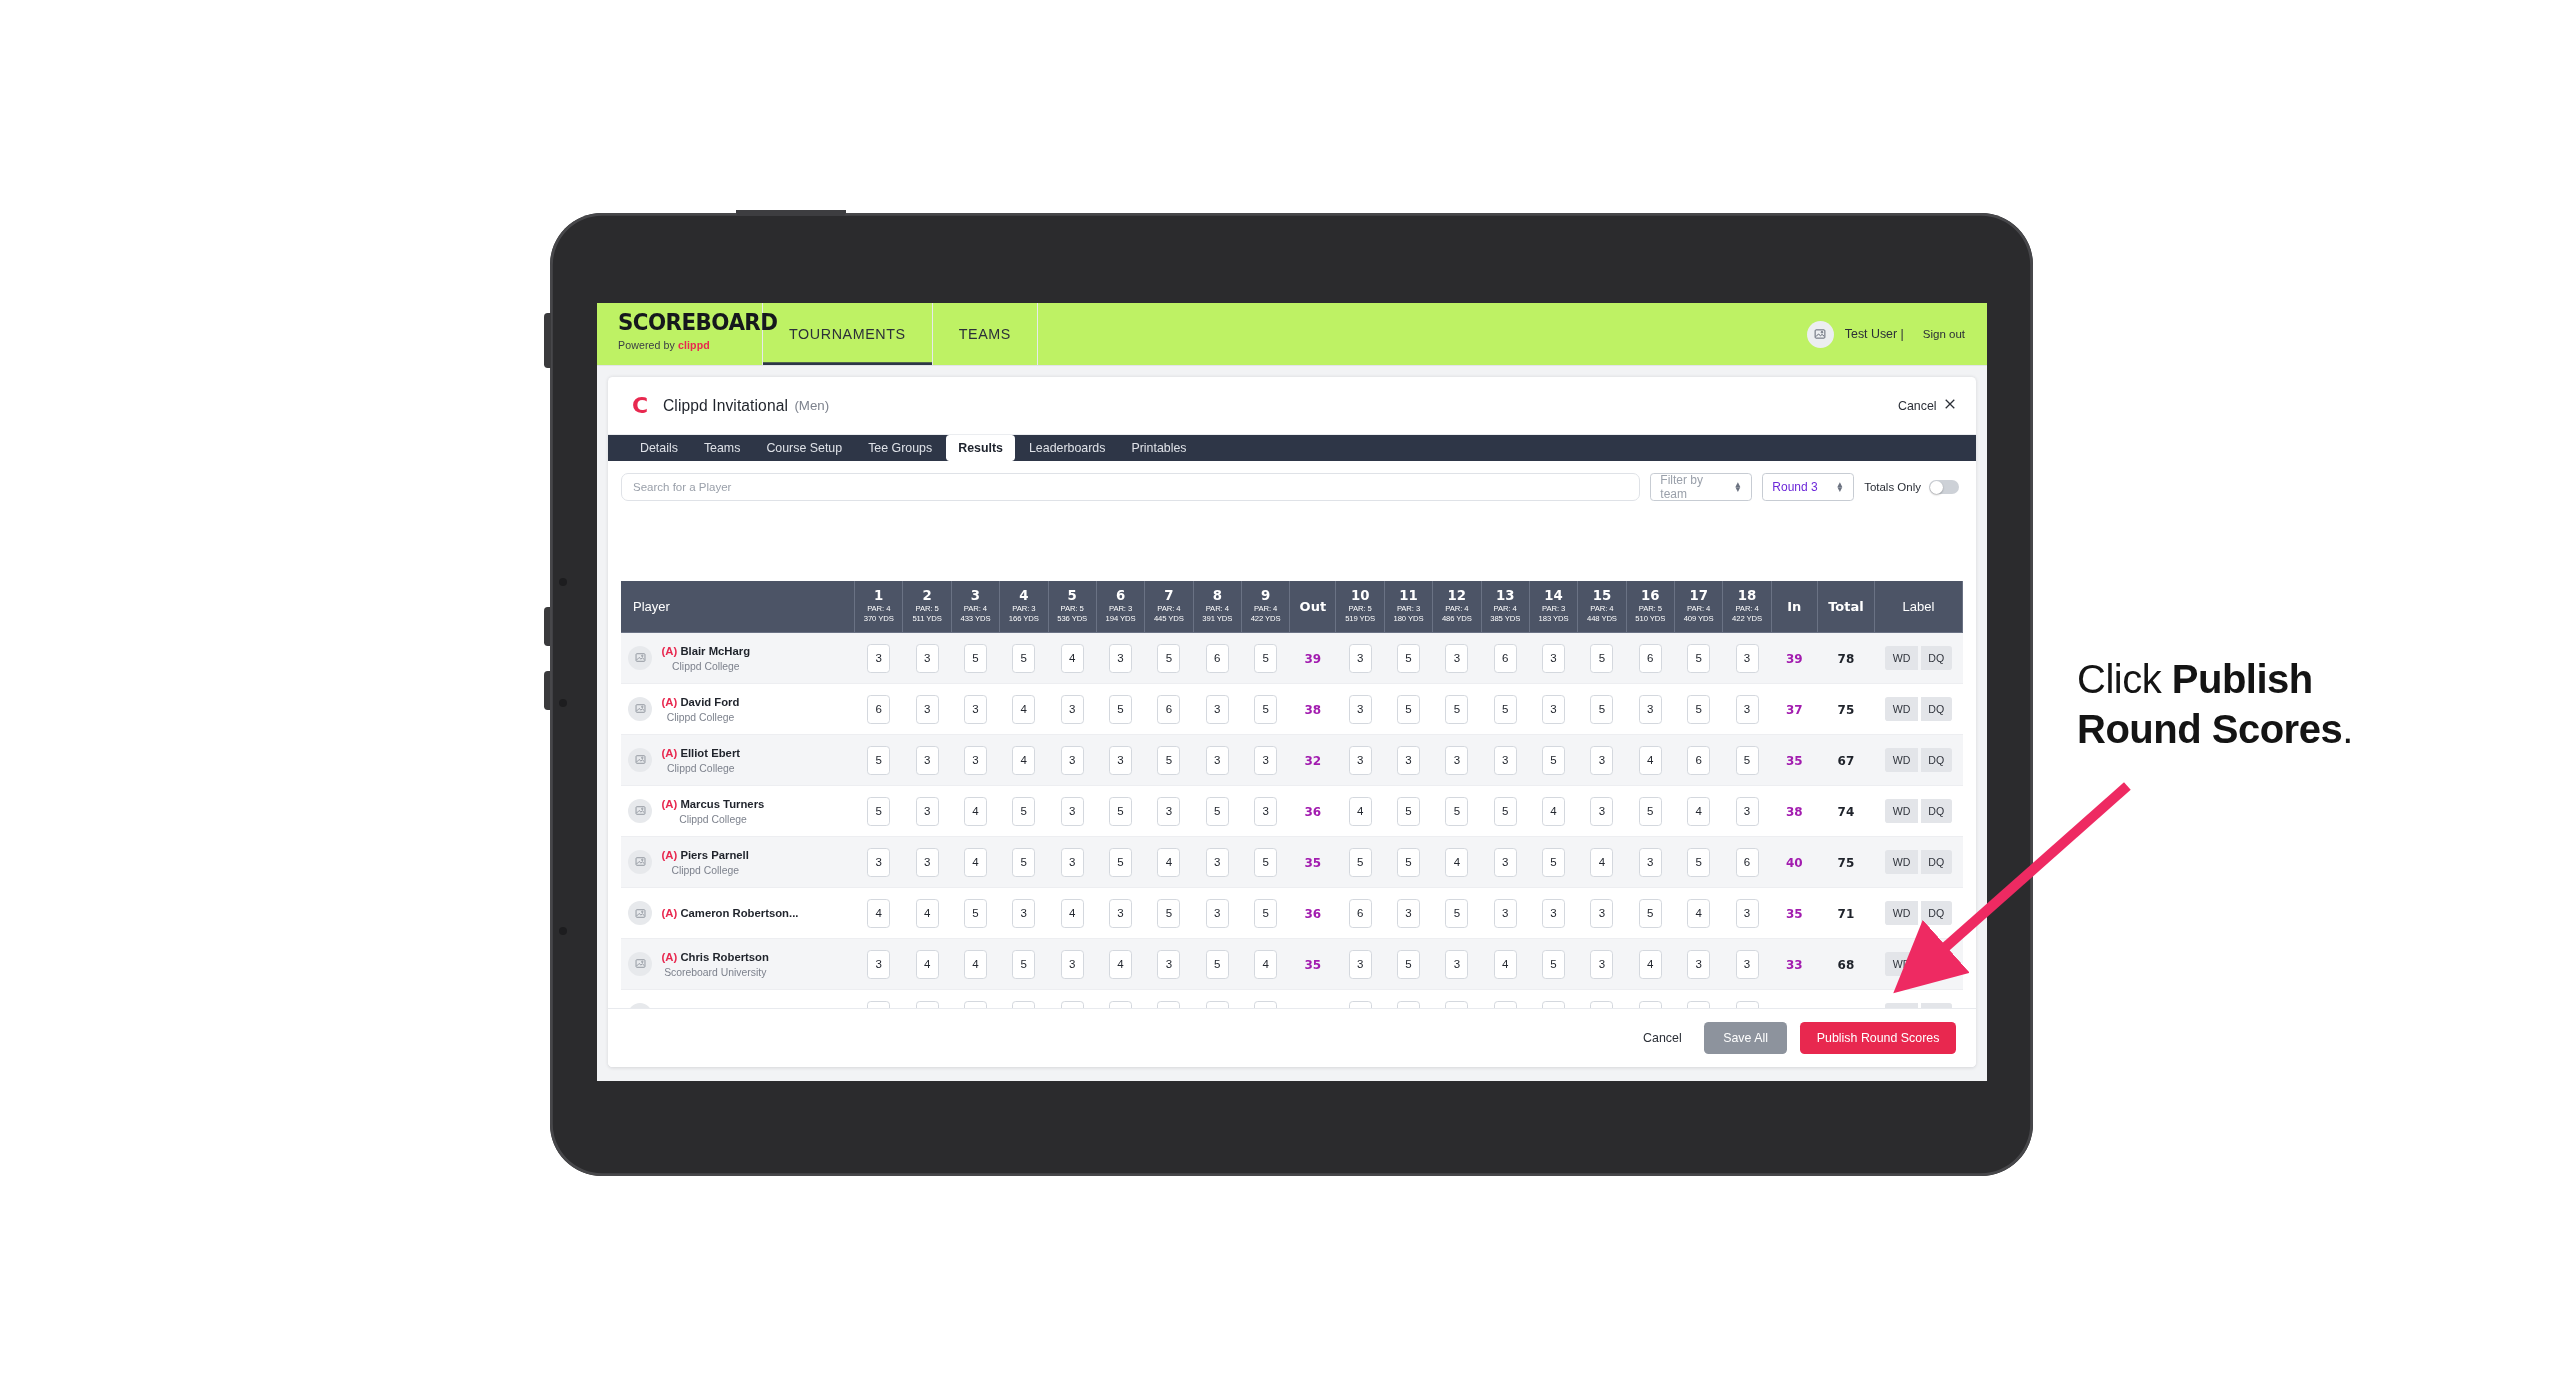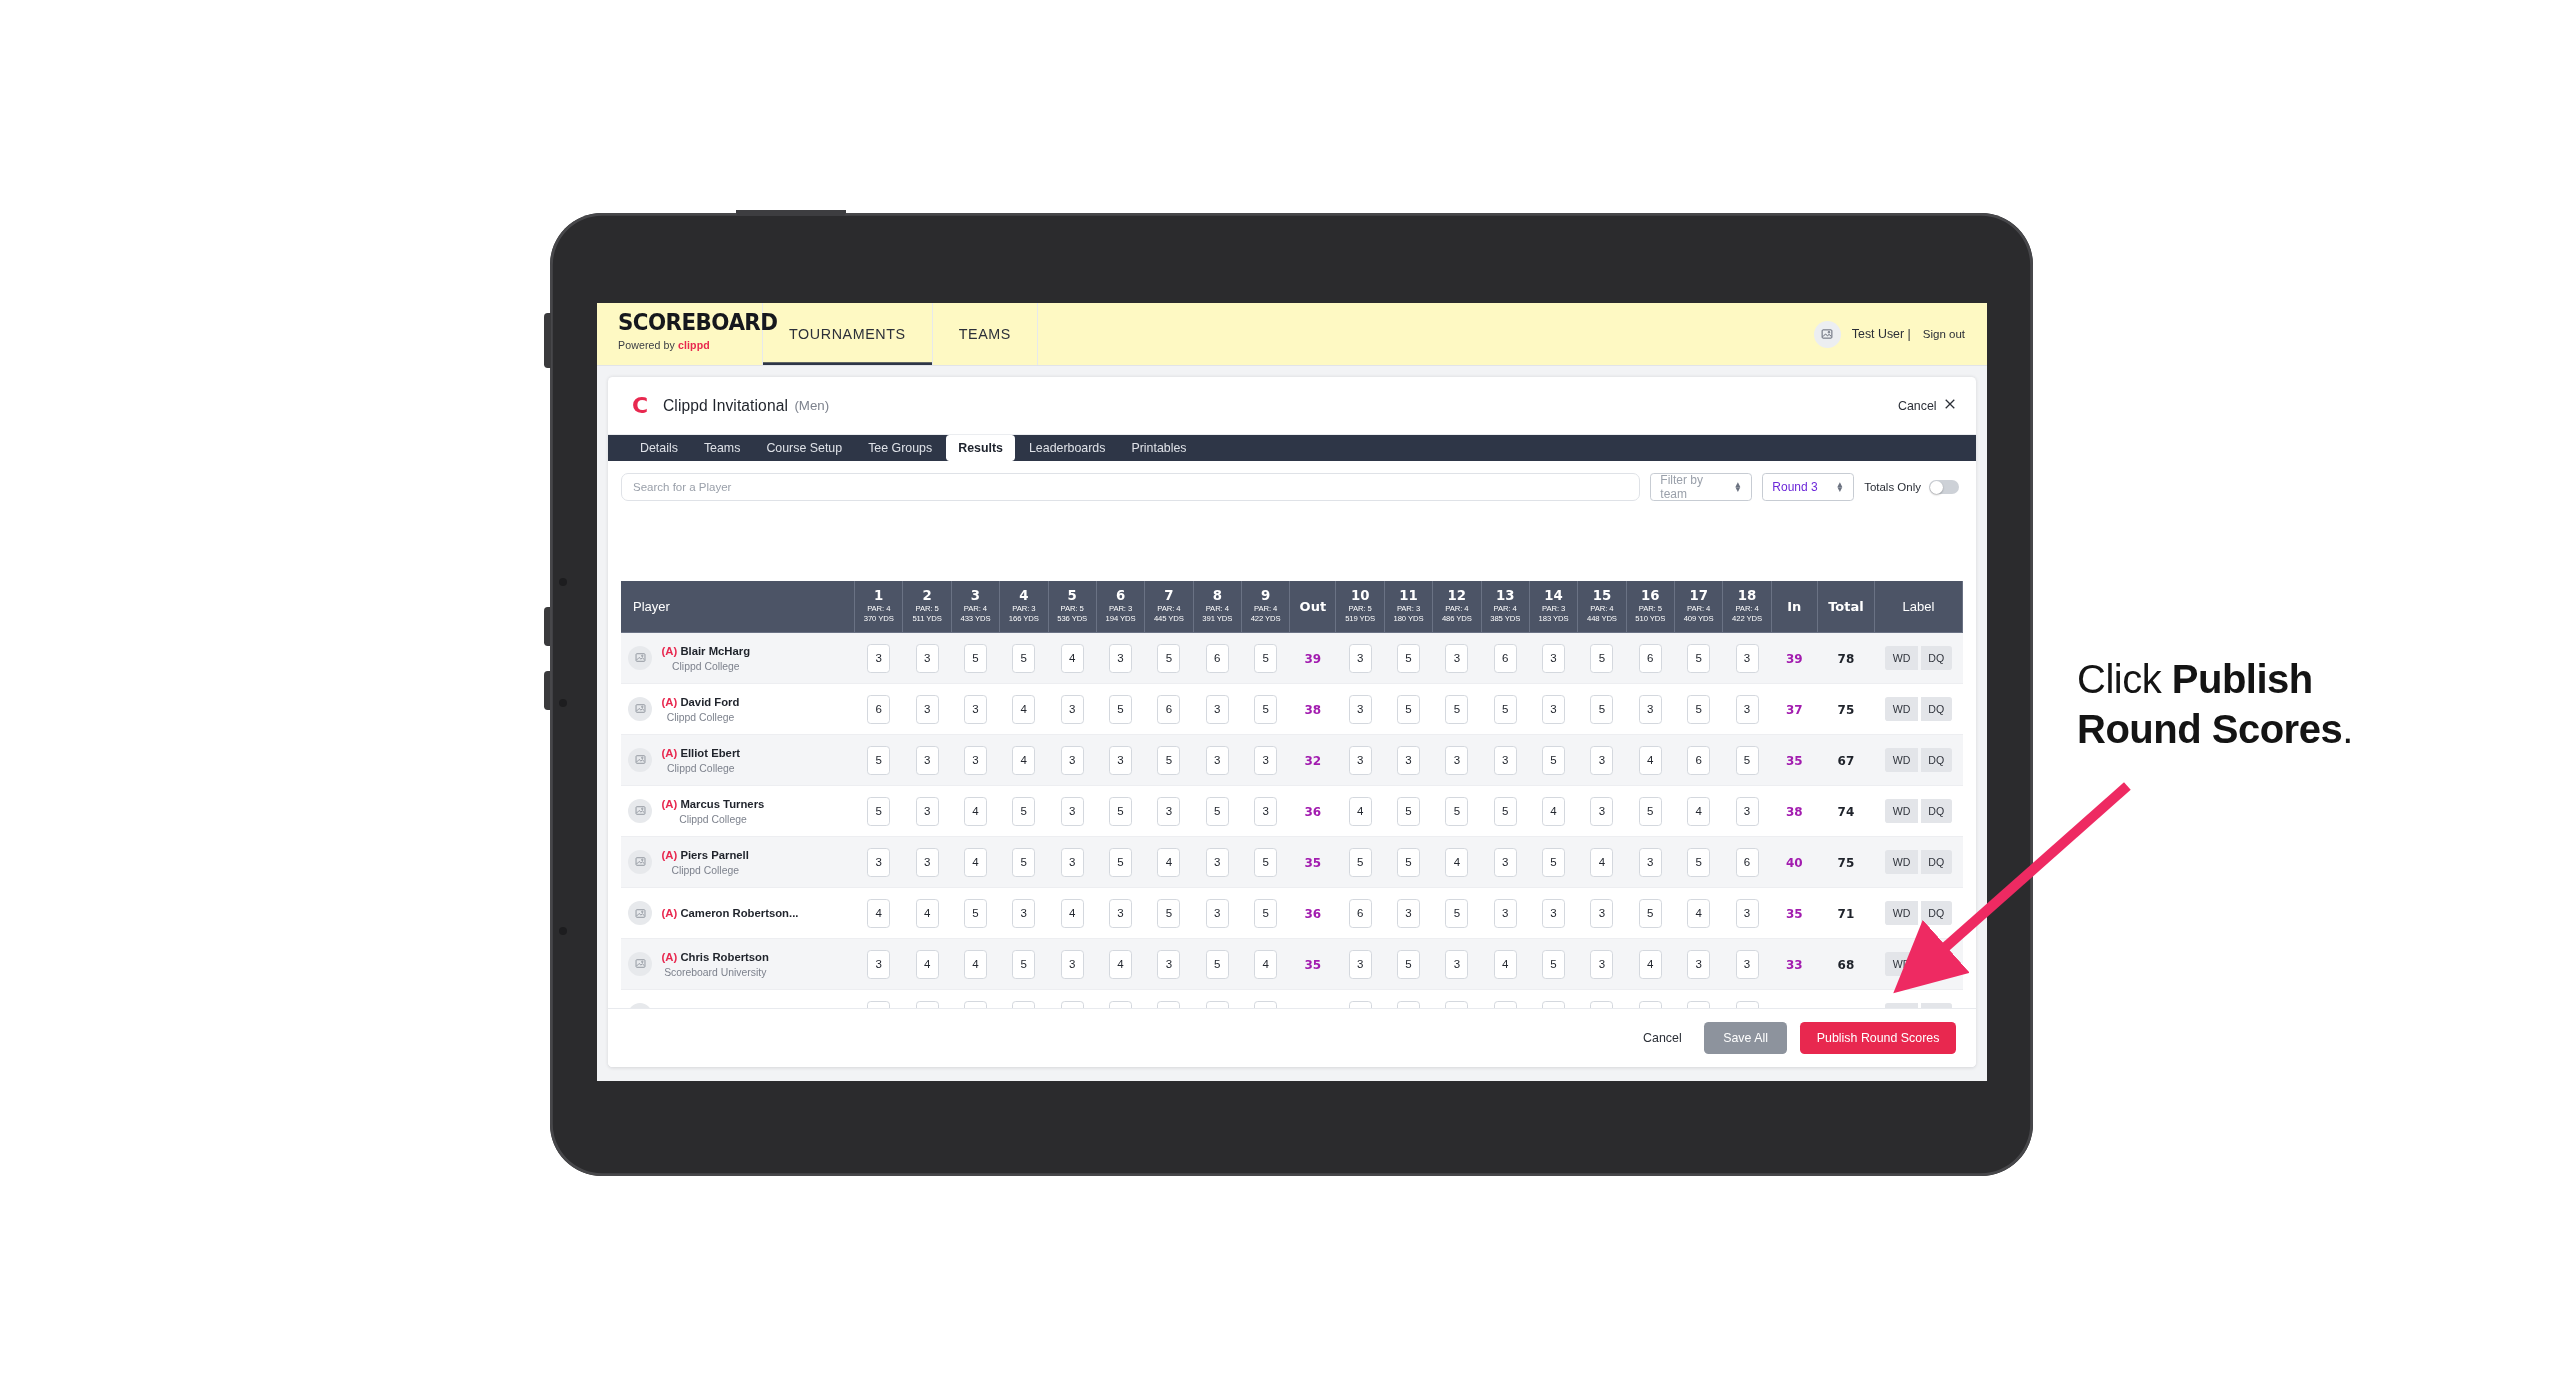--- a/index.html
+++ b/index.html
@@ -83,21 +83,21 @@
     width: 1390px;
     height: 778px;
     background: #f2f3f5;
     overflow: hidden;
   }
 
   
   .topbar {
     position: relative;
     height: 62px;
-    background: #fef9c3;
+    background: #bef264;
     border-bottom: 0.9px solid #e2e4e8;
     display: flex;
     align-items: stretch;
   }
   .brand {
     width: 166px;
     padding: 8.3px 0 0 21px;
     box-sizing: border-box;
     border-right: 0.9px solid #e7e9ec;
   }
@@ -157,21 +157,21 @@
     color: #5d6370;
   }
   .user-name {
     font-size: 12.4px;
     color: #2b2f37;
   }
   .signout {
     font-size: 11.5px;
     color: #2b2f37;
     cursor: pointer;
-    margin-left: 1px;
+    margin-left: 8px;
   }
 
   
   .panel {
     position: absolute;
     left: 11px;
     top: 74px;
     width: 1368px;
     height: 690px;
     background: #ffffff;

